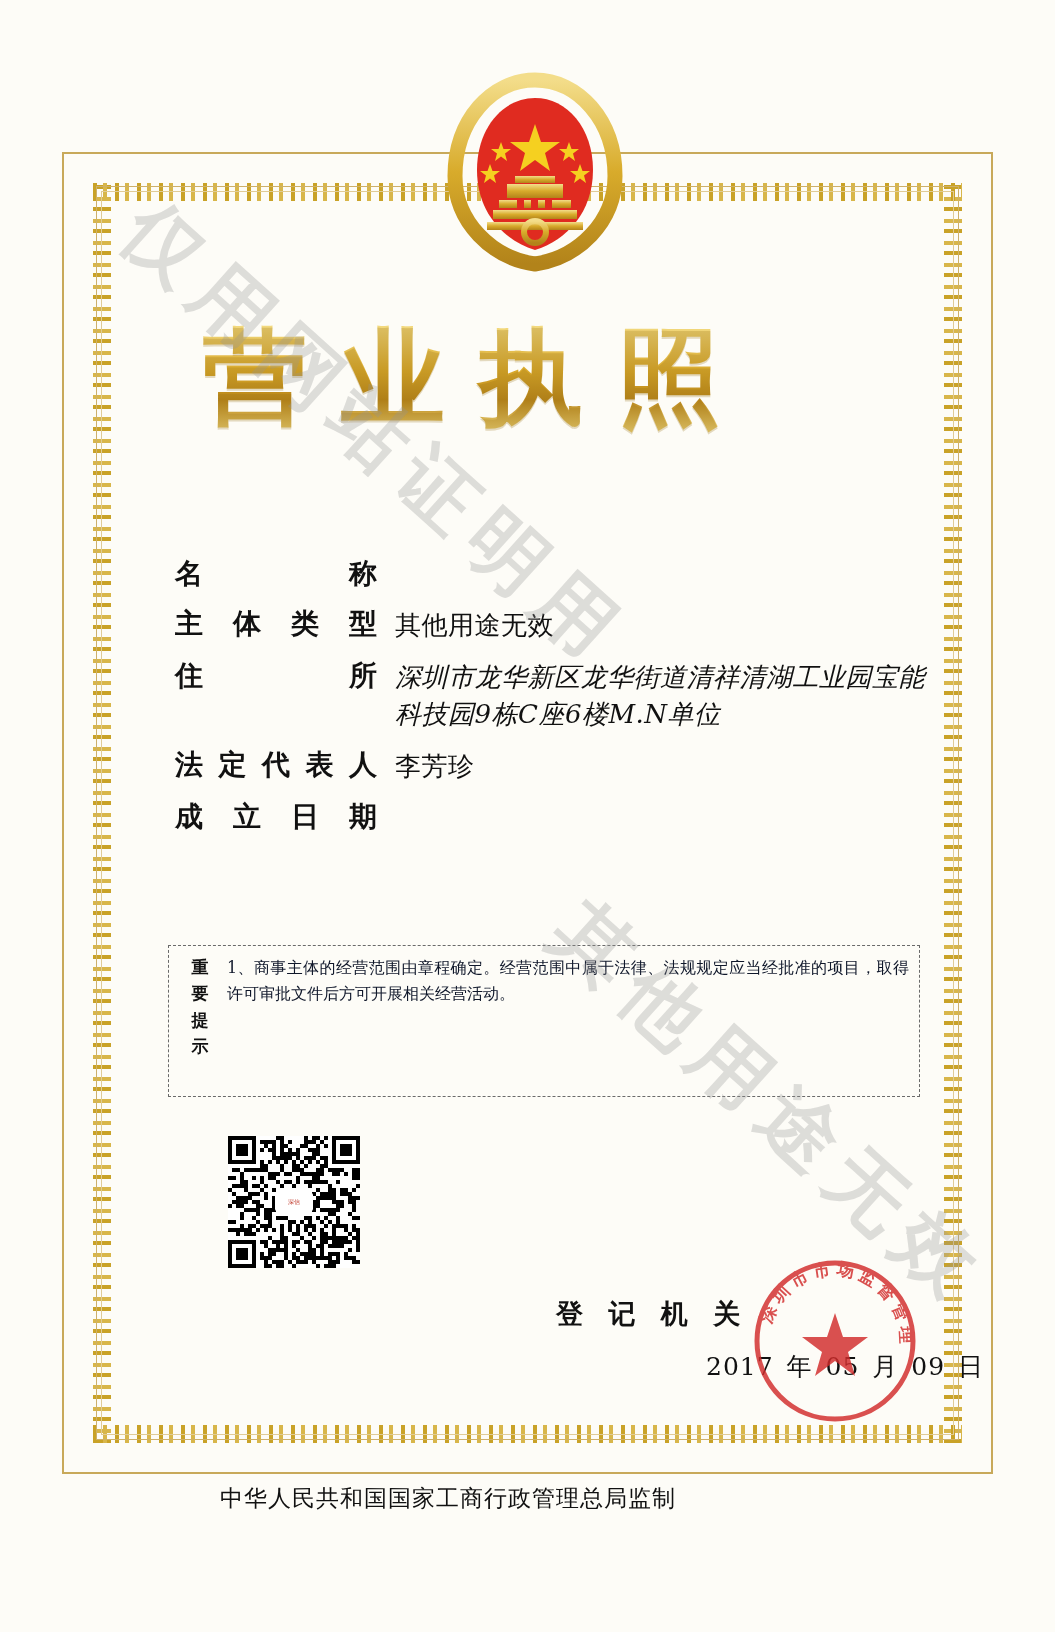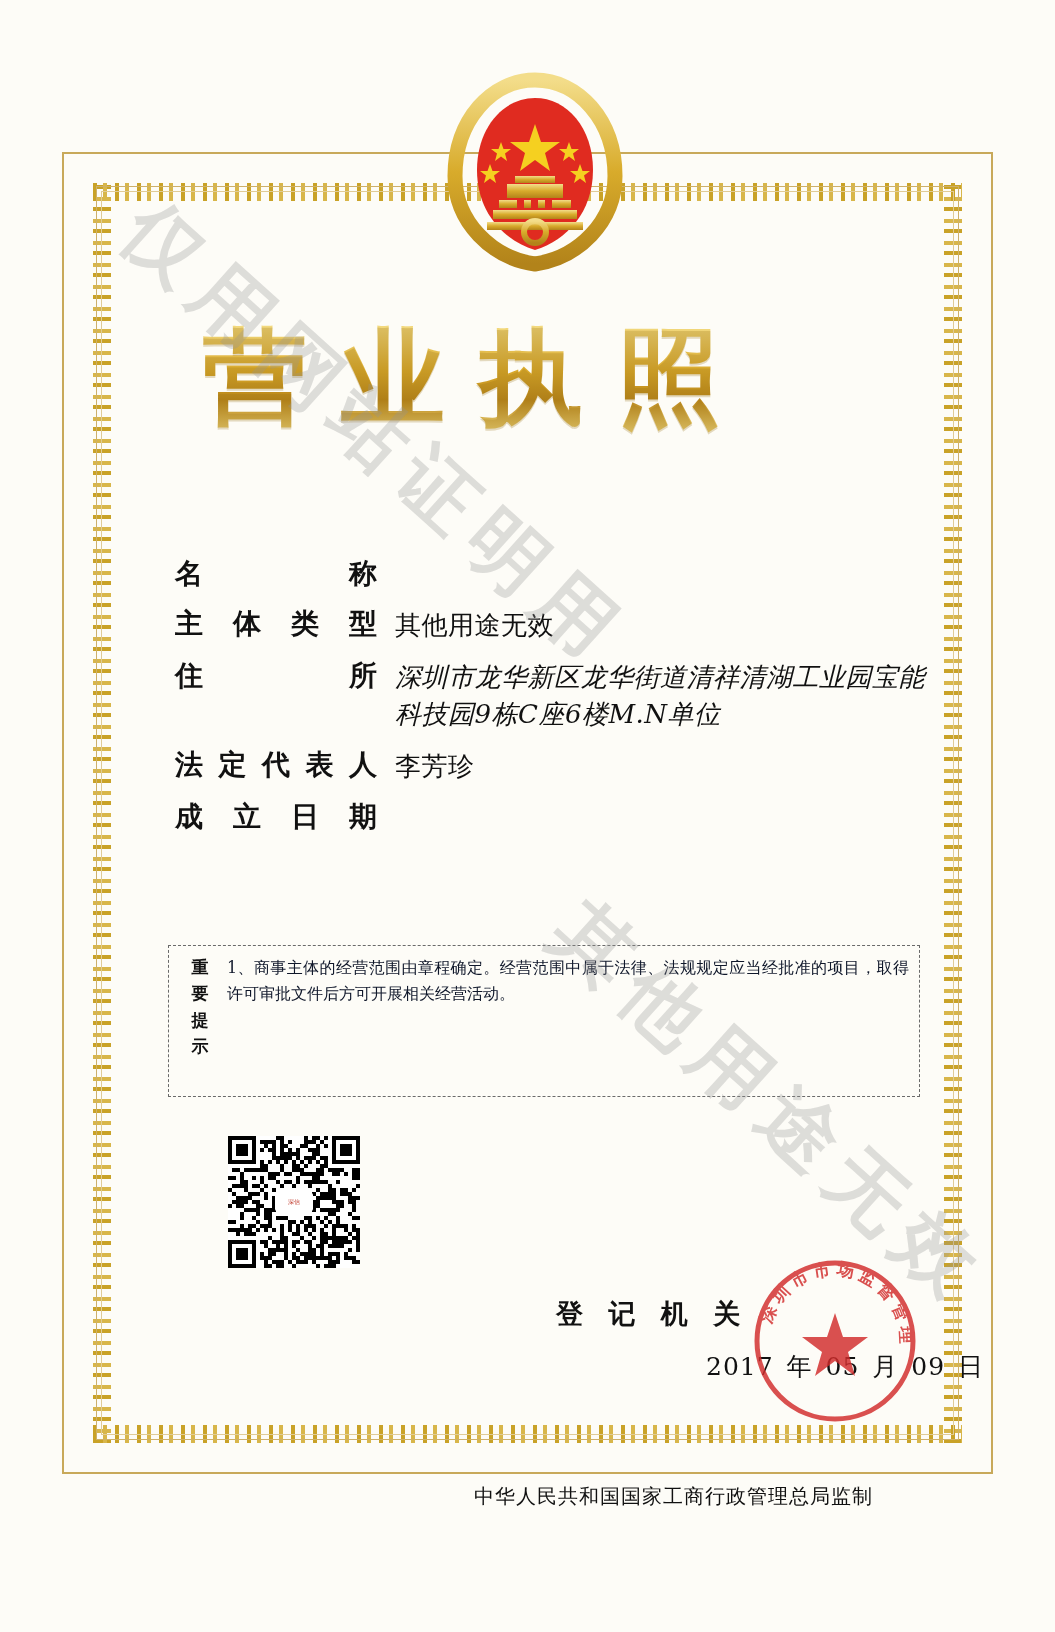--- a/index.html
+++ b/index.html
@@ -267,25 +267,25 @@
     height: 166px;
     opacity: 0.82;
   }
 
   
   .footer {
     position: absolute;
     left: 0;
     top: 1483px;
     width: 913px;
-    text-align: right;
+    text-align: left;
     padding-right: 40px;
     box-sizing: border-box;
     font-family: "DejaVu Serif", "Liberation Serif", serif;
-    font-size: 20px;
+    font-size: 23px;
     color: #111;
     letter-spacing: 1px;
   }
   .footer-inner {
     display: inline-block;
     margin-left: 220px;
   }
 
   
   .watermark {

